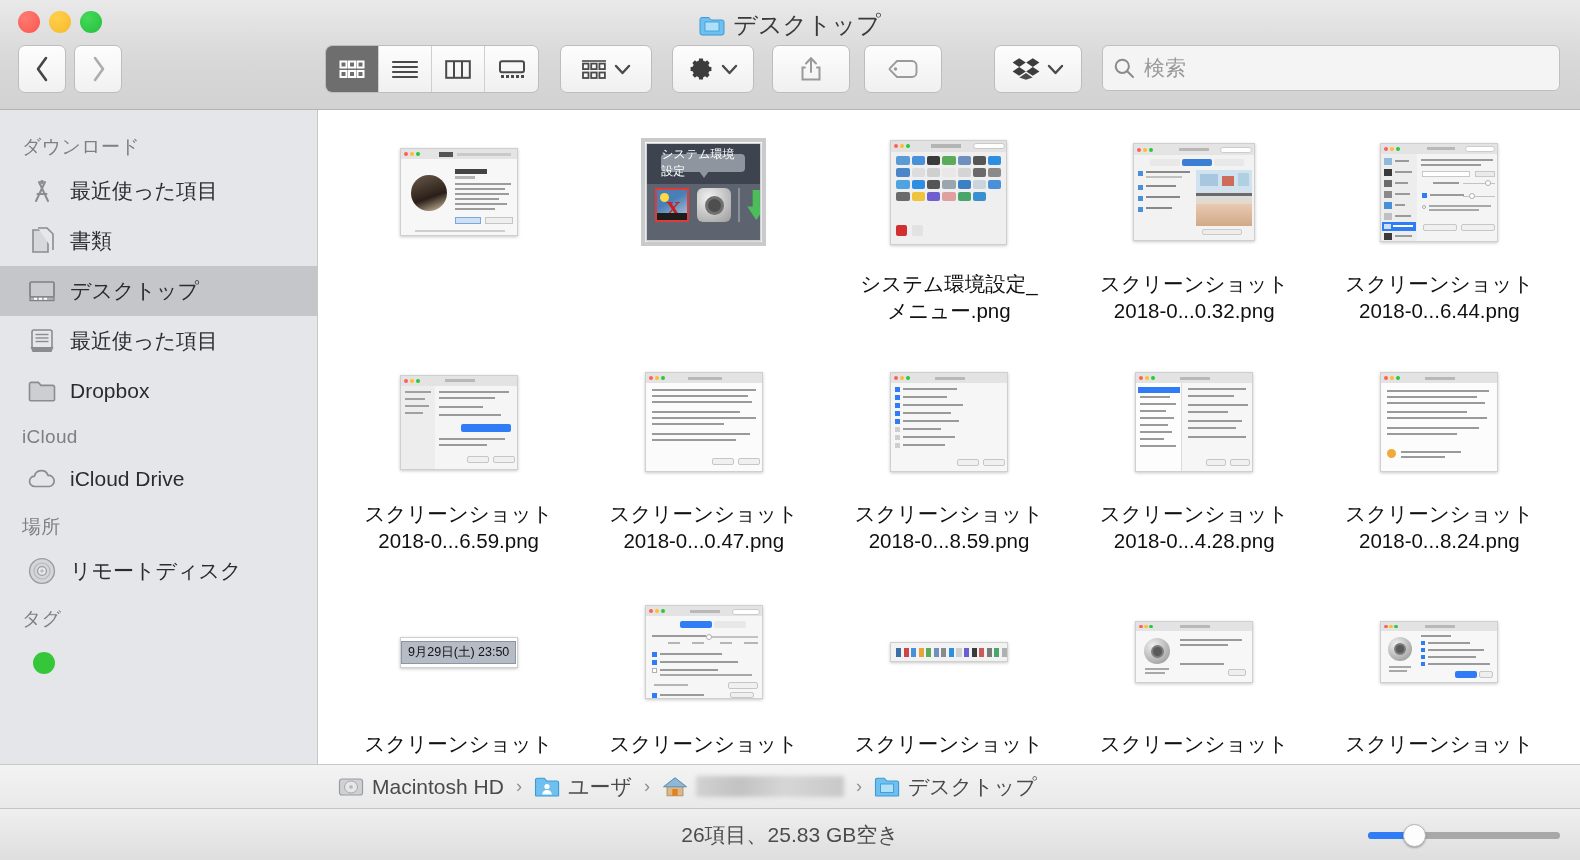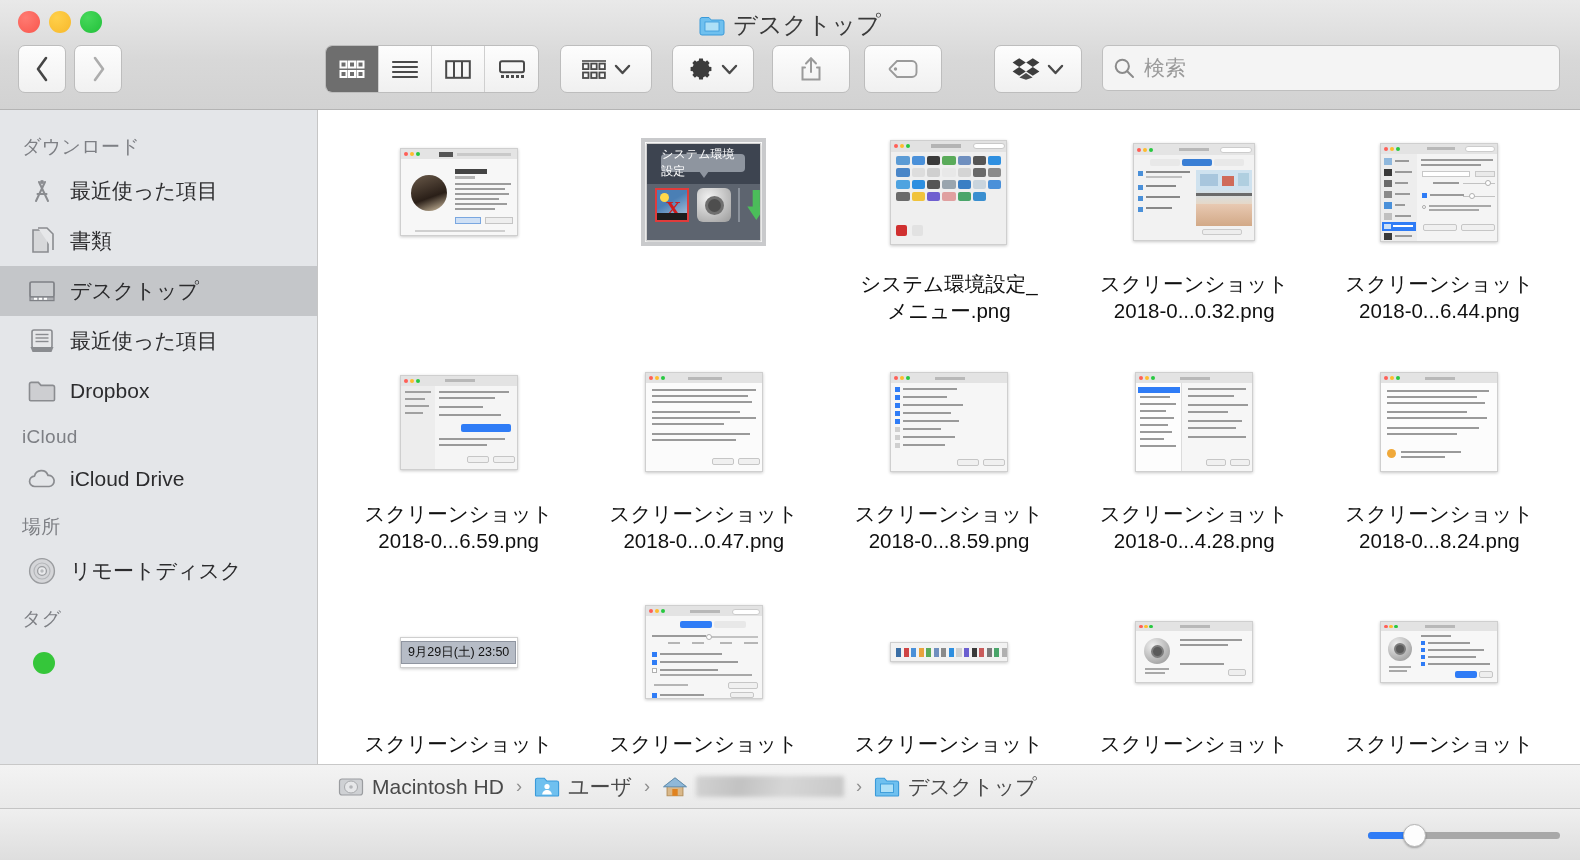--- a/index.html
+++ b/index.html
@@ -894,20 +894,21 @@
     <div class="crumb">
       <svg width="26" height="22" viewBox="0 0 26 22">
         <path d="M1.5 4a1.8 1.8 0 011.8-1.8h7L12.8 5h10a1.8 1.8 0 011.8 1.8v12.4a.8.8 0 01-.8.8H2.3a.8.8 0 01-.8-.8z" fill="#6fc0ef" stroke="#3a9ad9" stroke-width="1.1"></path>
         <rect x="6.5" y="8" width="13" height="8.5" fill="#aee0f7" stroke="#3a9ad9" stroke-width="0.9"></rect>
       </svg>
       <span>デスクトップ</span>
     </div>
   </div>
 
   <div class="statusbar">
+    <span class="status-text">26項目、25.83 GB空き</span>
     <div class="zoomslider">
       <div class="track-off"></div>
       <div class="track-on"></div>
       <div class="knob"></div>
     </div>
   </div>
 
 </div>
 
 </body></html>

